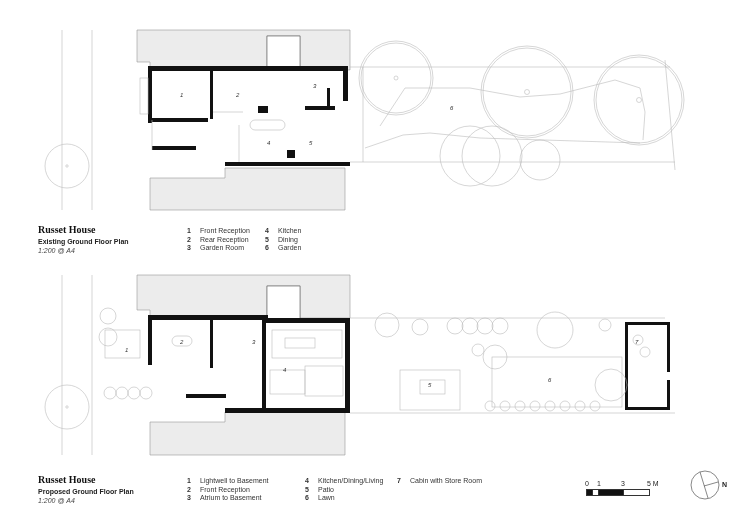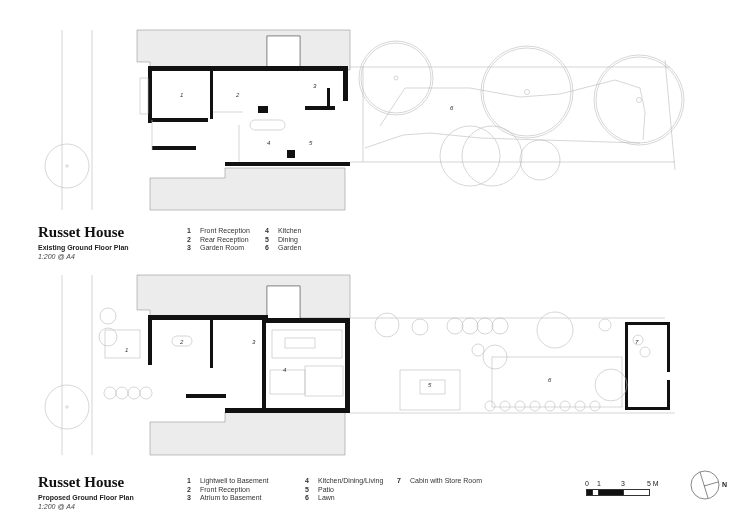--- a/index.html
+++ b/index.html
@@ -1,19 +1,19 @@
 <!DOCTYPE html>
 <html><head>
 <meta charset="utf-8">
 <style>
   html,body{margin:0;padding:0;background:#fff;}
   body{width:740px;height:524px;position:relative;overflow:hidden;font-family:"Liberation Sans",sans-serif;color:#222;}
   svg.plan{position:absolute;left:0;top:0;}
   .title-block{position:absolute;left:38px;}
-  .t-name{font-family:"Liberation Serif",serif;font-weight:bold;font-size:15px;color:#111;}
+  .t-name{font-family:"Liberation Serif",serif;font-weight:bold;font-size:10px;color:#111;}
   .t-sub{font-size:7px;font-weight:bold;color:#222;margin-top:3px;}
   .t-scale{font-size:7px;font-style:italic;color:#444;margin-top:2px;}
   .legend{position:absolute;font-size:7px;color:#333;}
   .legend .row{height:8.5px;line-height:8.5px;white-space:nowrap;}
   .legend .n{display:inline-block;width:13px;font-weight:bold;}
   .scalebar{position:absolute;left:585px;top:480px;width:80px;height:20px;}
   .scalebar .lbl{position:absolute;top:0;font-size:7px;}
   .scalebar .bar{position:absolute;top:9px;height:5px;border:0.6px solid #333;}
 </style>
 </head>

